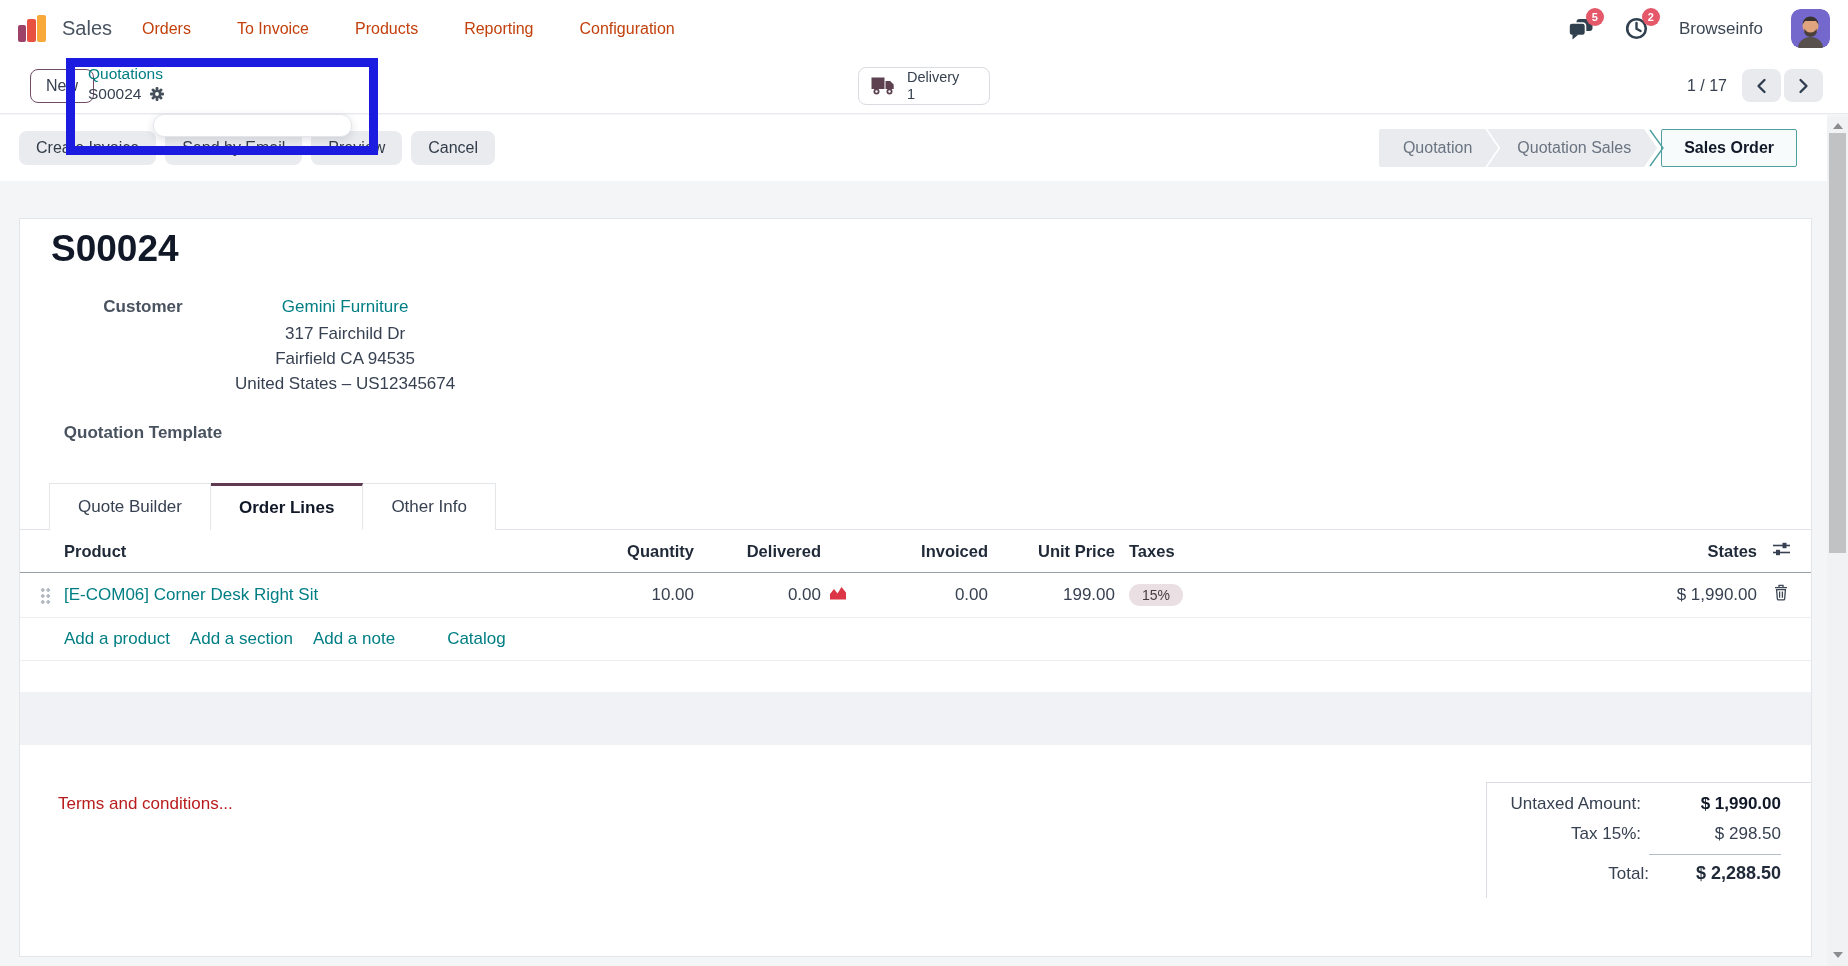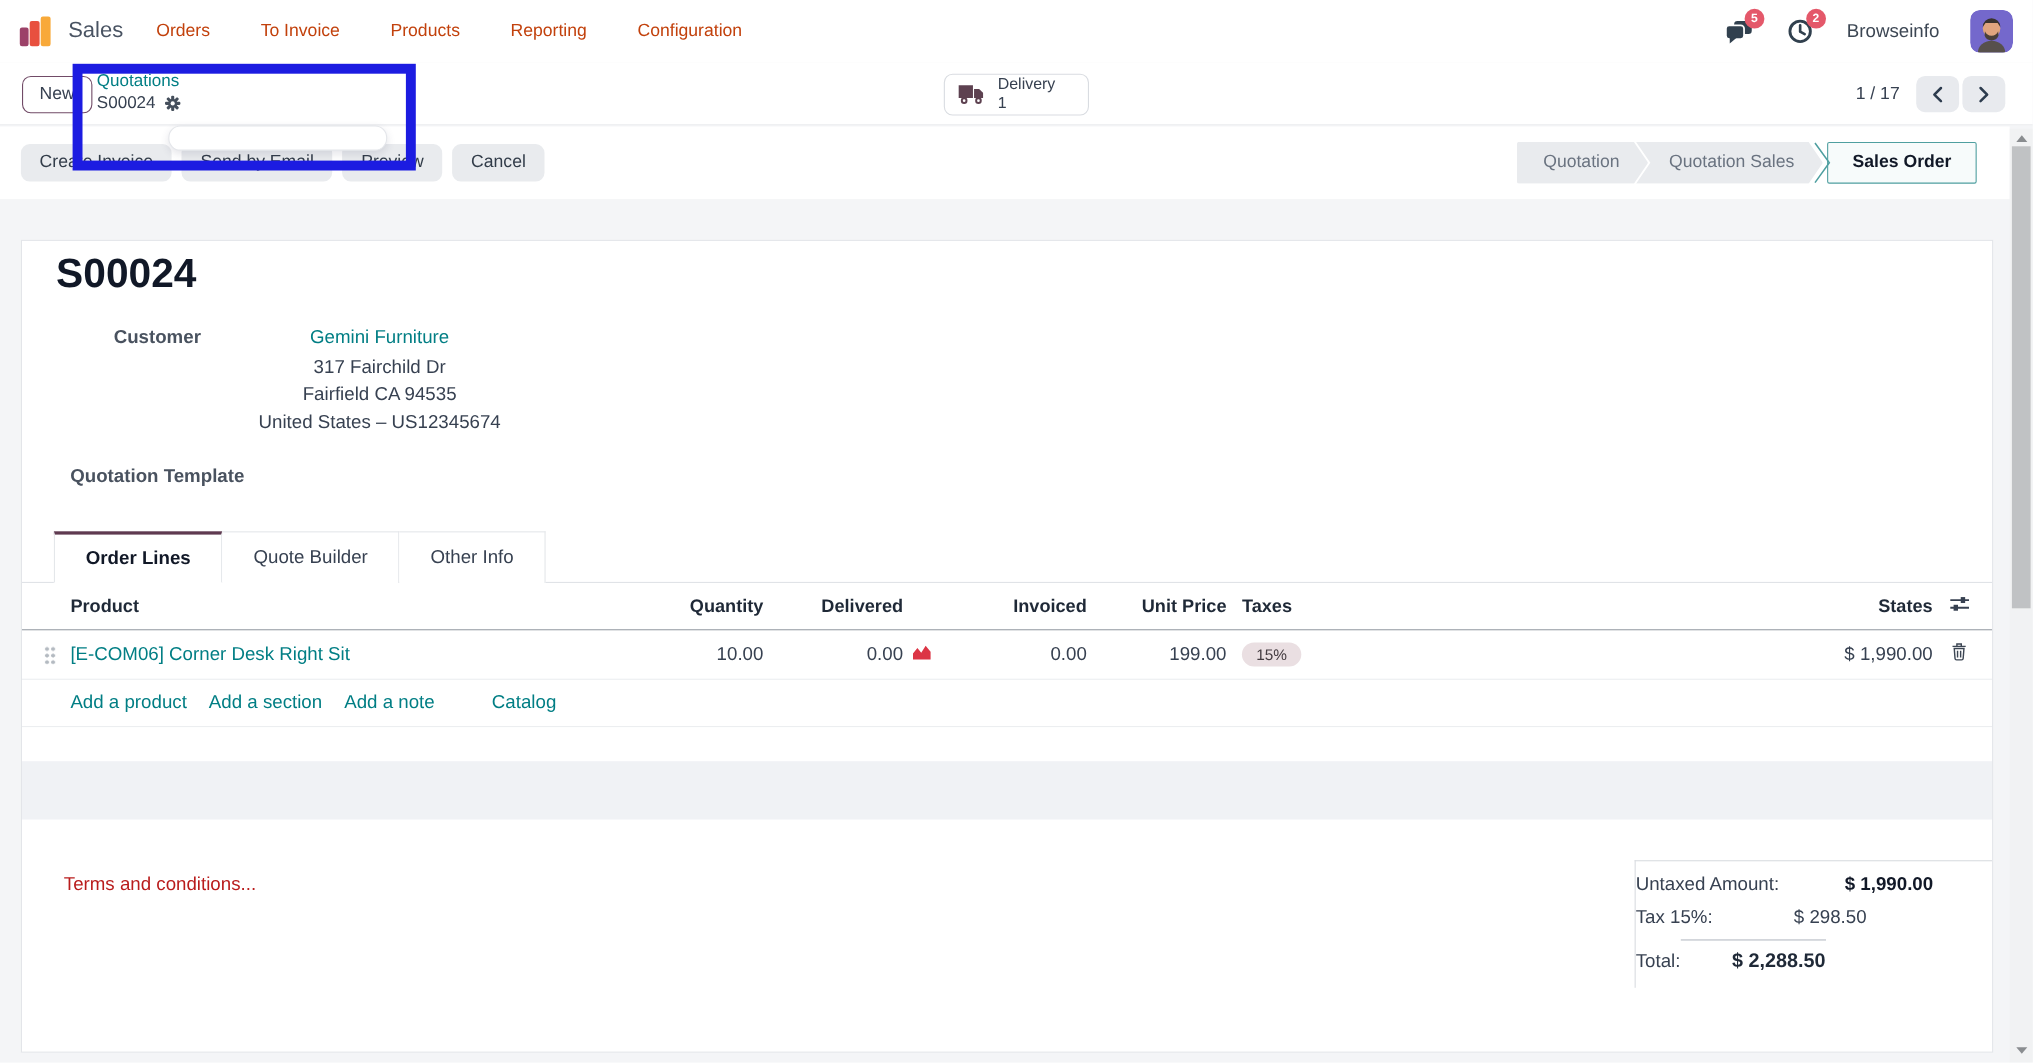--- a/index.html
+++ b/index.html
@@ -17,21 +17,21 @@
   .nav-menu { display:flex; gap:46px; font-size:16px; color:#c2410c; }
   .nav-menu div { cursor:pointer; }
   .navbar-right { margin-left:auto; display:flex; align-items:center; gap:28px; padding-right:6px; }
   .icon-wrap { position:relative; cursor:pointer; width:28px; height:26px; display:flex; align-items:center; justify-content:center; }
   .badge { position:absolute; top:-8px; right:-9px; background:#e4586a; color:#fff; font-size:11px; font-weight:700; height:18px; min-width:18px; border-radius:9px; display:flex; align-items:center; justify-content:center; padding:0 4px; }
   .user-name { font-size:17px; color:#3c4653; cursor:pointer; }
   .avatar { width:39px; height:39px; border-radius:9px; overflow:hidden; cursor:pointer; }
 
   
   .control-panel { position:absolute; top:57px; left:0; right:0; height:57px; background:#fff; border-bottom:1px solid #e8eaed; z-index:9; }
-  .btn-new { position:absolute; left:20px; top:12px; height:34px; padding:0 15px; border:1px solid #714b67; border-radius:8px; background:#fff; font-size:16px; color:#374151; font-weight:500; font-family:inherit; cursor:pointer; }
+  .btn-new { position:absolute; left:30px; top:12px; height:34px; padding:0 15px; border:1px solid #714b67; border-radius:8px; background:#fff; font-size:16px; color:#374151; font-weight:500; font-family:inherit; cursor:pointer; }
   .breadcrumb { position:absolute; left:88px; top:7px; line-height:1.28; }
   .bc-parent { color:#017e84; font-size:15.5px; font-weight:500; cursor:pointer; }
   .bc-current { color:#374151; font-size:15.5px; display:flex; align-items:center; gap:8px; }
   .smart-btn { position:absolute; left:858px; top:10px; height:38px; min-width:132px; border:1px solid #d9dce1; border-radius:8px; background:#fff; display:flex; align-items:center; gap:9px; padding:0 12px; cursor:pointer; }
   .smart-txt { display:flex; flex-direction:column; line-height:1.15; font-size:14.5px; color:#374151; text-align:left; }
   .pager { position:absolute; right:25px; top:12px; display:flex; align-items:center; }
   .pager-text { font-size:16px; color:#374151; margin-right:12px; }
   .pager-btn { width:39px; height:33px; background:#e8eaee; border-radius:8px; display:flex; align-items:center; justify-content:center; cursor:pointer; margin-left:3px; border:none; }
 
   
@@ -86,21 +86,21 @@
   .olinks { display:flex; align-items:center; gap:20px; height:43px; padding-left:44px; border-bottom:1px solid #eceef0; font-size:17px; }
   .olinks .catalog { margin-left:32px; }
   .gap30 { height:31px; }
   .stripe { height:53px; background:#f0f2f5; }
   .gap40 { height:37px; }
 
   
   .sheet-footer { display:flex; justify-content:space-between; align-items:flex-start; padding-left:38px; }
   .terms { color:#b91c1c; font-size:17px; padding-top:12px; cursor:text; }
   .totals { width:325px; border-left:1px solid #d9dce0; border-top:1px solid #d9dce0; padding:11px 30px 14px 0; }
-  .trow { display:flex; align-items:baseline; margin-bottom:10px; }
+  .trow { display:flex; justify-content:flex-end; align-items:baseline; margin-bottom:10px; }
   .tlabel { color:#374151; font-size:17px; text-align:right; }
   .tvalue { width:140px; text-align:right; font-size:17px; color:#374151; }
   .tvalue.bold { font-weight:700; color:#111827; }
   .trow.total .tvalue { width:132px; font-size:18px; font-weight:700; color:#1f2937; border-top:1px solid #b6bcc3; padding-top:8px; }
   .trow.total { margin-bottom:0; align-items:baseline; }
 
   
   .scrollbar { position:absolute; right:0; top:117px; bottom:0; width:21px; background:#f1f2f3; z-index:20; }
   .sb-thumb { position:absolute; left:2px; right:2px; top:16px; height:420px; background:#c0c2c4; cursor:pointer; }
   .sb-arrow { position:absolute; left:0; width:21px; height:14px; display:flex; align-items:center; justify-content:center; cursor:pointer; }
@@ -238,22 +238,22 @@
         </div>
       </div>
       <div class="frow mt26">
         <div class="flabel">Quotation Template</div>
         <div class="fvalue"></div>
       </div>
     </div>
   </div>
 
   <div class="tabbar">
+    <div class="tab">Quote Builder</div>
     <div class="tab active">Order Lines</div>
-    <div class="tab">Quote Builder</div>
     <div class="tab">Other Info</div>
   </div>
 
   <div class="orow ohead">
     <div></div>
     <div class="cell-prod">Product</div>
     <div class="cell-r">Quantity</div>
     <div class="cell-r">Delivered</div>
     <div></div>
     <div class="cell-r">Invoiced</div>

